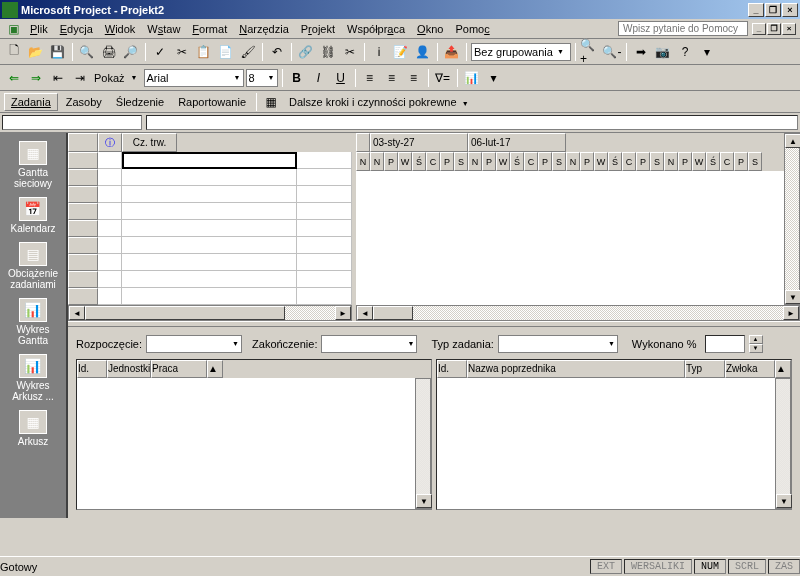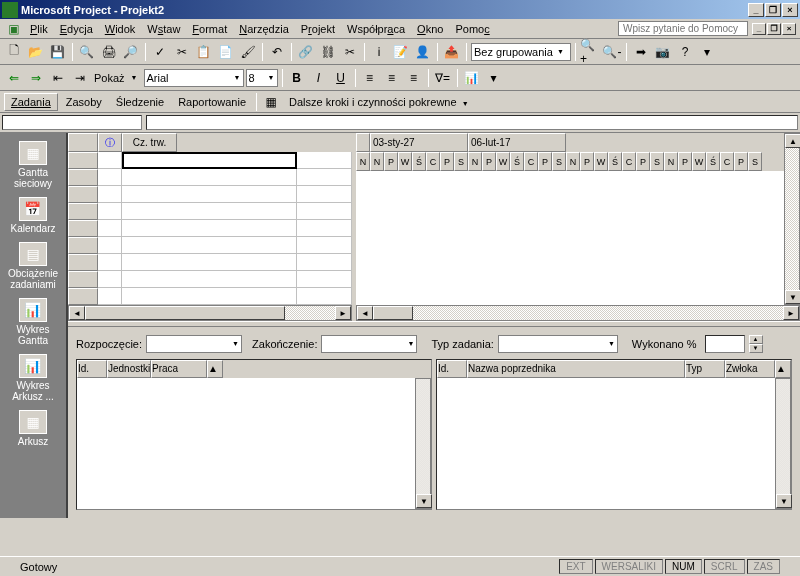--- a/index.html
+++ b/index.html
@@ -59,22 +59,22 @@
 .form-btn { border: 1px solid #808080; border-top-color: #fff; border-left-color: #fff; background: #d4d0c8; padding: 2px 10px; font-size: 11px; }
 .form-btn.disabled { color: #808080; }
 .spinner { width: 14px; height: 18px; display: flex; flex-direction: column; }
 .spinner .sp { flex: 1; border: 1px solid #808080; border-top-color: #fff; border-left-color: #fff; font-size: 6px; display: flex; align-items: center; justify-content: center; }
 .checkbox { width: 12px; height: 12px; background: white; border: 1px inset #808080; }
 .sub-tables { flex: 1; display: flex; gap: 4px; }
 .sub-table { flex: 1; display: flex; flex-direction: column; border: 1px inset #808080; background: white; }
 .sub-hdr { display: flex; height: 18px; background: #d4d0c8; }
 .sub-hdr .shcell { border: 1px solid #808080; border-top-color: #fff; border-left-color: #fff; font-size: 10px; display: flex; align-items: center; padding-left: 0; }
 .scroll-v { width: 16px; background: #d4d0c8; border: 1px solid #808080; display: flex; flex-direction: column; }
-.status-bar { position: absolute; bottom: 0; left: 0; right: 0; height: 20px; background: #d4d0c8; border-top: 1px solid #fff; display: flex; align-items: center; padding: 0 20px; font-size: 11px; }
-.status-cell { border: 1px inset #808080; padding: 1px 6px; font-size: 10px; color: #808080; margin-left: 2px; }
+.status-bar { position: absolute; bottom: 0; left: 0; right: 0; height: 20px; background: #d4d0c8; border-top: 1px solid #fff; display: flex; align-items: center; padding: 0 0; font-size: 11px; }
+.status-cell { border: 1px inset #808080; padding: 1px 6px; font-size: 10px; color: #808080; margin-left: 2px; font-family: Liberation Mono, monospace; }
 .status-cell.active { color: black; }
 .dropdown-arrow { font-size: 7px; margin-left: 2px; }
 </style>
 </head>
 <body>
 
 <div class="title-bar">
   <div class="icon"></div>
   <div class="title">Microsoft Project - Projekt2</div>
   <div class="win-btns">

